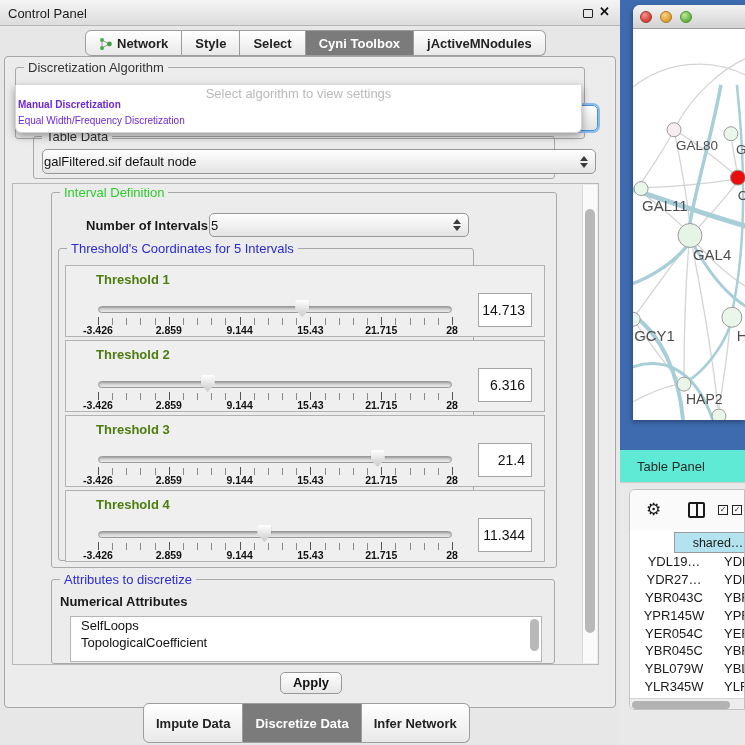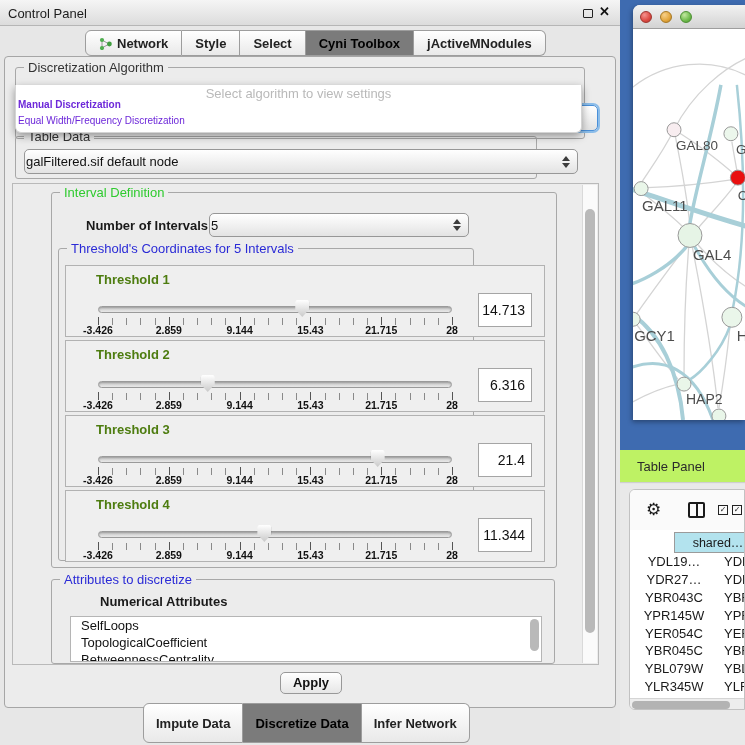--- a/index.html
+++ b/index.html
@@ -15,21 +15,21 @@
   .float-icon { left:583px; top:9px; width:10px; height:9px; border:1.6px solid #222; border-radius:1px; }
   .close-icon { left:599px; top:4px; font-size:13px; font-weight:bold; color:#111; cursor:default; }
 
   
   .tabrow { display:flex; position:absolute; }
   #top-tabs { top:30px; left:85px; height:26px; }
   .tab { display:flex; align-items:center; gap:5px; padding:0 13px; font-size:13px; font-weight:600;
     background:linear-gradient(#ffffff,#e9e9e9); border:1px solid #9d9d9d; border-left:none; color:#222; }
   .tab:first-child { border-left:1px solid #9d9d9d; border-radius:6px 0 0 6px; }
   .tab:last-child { border-radius:0 6px 6px 0; }
-  .tab.selected { background:#7b7b7b; color:#000000; }
+  .tab.selected { background:#7b7b7b; color:#ffffff; }
   .net-icon { width:13px; height:13px; }
 
   
   #outer-panel { left:4px; top:56px; width:612px; height:652px; background:#ececec;
     border:1px solid #a6a6a6; border-radius:4px; }
 
   .group { position:absolute; border:1px solid #a8a8a8; border-radius:3px; }
   .group-label { position:absolute; top:-8px; left:8px; background:#ececec; padding:0 4px; font-size:13px; }
   .lbl-dark { color:#333; }
   .lbl-green { color:#2fcb2f; }
@@ -85,21 +85,21 @@
 
   
   #right-blue { left:620px; top:0; width:125px; height:450px; background:#3e6bb0; }
   #net-window { left:633px; top:5px; width:112px; height:415px; background:#fff; border-radius:7px 0 0 0;
     overflow:hidden; box-shadow:-1px 2px 5px rgba(0,0,0,0.35); }
   #net-titlebar { position:absolute; left:0; top:0; width:100%; height:24px;
     background:linear-gradient(#f2f2f2,#d3d3d3); border-bottom:1px solid #9e9e9e; }
   .light { position:absolute; top:6px; width:12px; height:12px; border-radius:50%; }
   #net-canvas { position:absolute; left:0; top:25px; width:112px; height:390px; }
 
-  #tablepanel-strip { left:620px; top:450px; width:125px; height:33px; background:#bef264; border-bottom:1px solid #cfcfcf; }
+  #tablepanel-strip { left:620px; top:450px; width:125px; height:33px; background:#5eead4; border-bottom:1px solid #cfcfcf; }
   #tablepanel-strip .title { position:absolute; left:17px; top:9px; font-size:13px; color:#2b2b2b; }
   #right-lower { left:620px; top:484px; width:125px; height:261px; background:#e9e9e9; }
   #table-card { left:629px; top:489px; width:116px; height:221px; background:#fff; border:1px solid #c2c2c2; border-radius:6px 0 0 6px; overflow:hidden; }
   .tc-toolbar { position:absolute; left:0; top:0; width:100%; height:40px; background:#fafafa; display:flex; align-items:center; }
   .gear { position:absolute; left:16px; top:9px; font-size:17px; color:#1a1a1a; }
   .split-icon { position:absolute; left:58px; top:12px; width:17px; height:16px; border:2px solid #1a1a1a; border-radius:2px;
     background:linear-gradient(#1a1a1a,#1a1a1a) center/2px 100% no-repeat; }
   .cb { position:absolute; top:15px; width:10px; height:10px; border:1.5px solid #222; font-size:8px; line-height:8px; text-align:center; color:#222; }
   .thead { position:absolute; left:0; top:42px; width:100%; height:21px; display:flex; font-size:12.5px;margin-left:44px; }
   .th { border:1px solid #9b9b9b; border-left:none; display:flex; align-items:center; justify-content:center; }
@@ -155,21 +155,21 @@
       <span class="group-label lbl-dark">Discretization Algorithm</span>
       <div class="combo abs" id="algo-combo"></div>
     </div>
 
     <div id="algo-popup" class="abs">
       <div class="placeholder">Select algorithm to view settings</div>
       <div class="opt bold" style="top:14px;">Manual Discretization</div>
       <div class="opt" style="top:30px;">Equal Width/Frequency Discretization</div>
     </div>
 
-    <div class="group" style="left:10px; top:79px; width:522px; height:43px;">
+    <div class="group" style="left:28px; top:79px; width:522px; height:43px;">
       <span class="group-label lbl-dark">Table Data</span>
       <div class="combo" style="left:8px; top:12px; width:554px; height:25px;">
         <span>galFiltered.sif default node</span>
         <span class="spinner">
             <span class="up"></span>
             <span class="dn"></span>
           </span>
       </div>
     </div>
 
@@ -287,25 +287,24 @@
               <span style="left:80%;">21.715</span>
               <span style="left:100%;">28</span>
             </div>
             <div class="value-box">11.344</div>
           </div>
         </div>
       </div>
 
       <div class="group" style="left:38px; top:395px; width:504px; height:85px;">
         <span class="group-label lbl-blue">Attributes to discretize</span>
-        <span class="abs" style="left:8px; top:14px; font-size:13px; font-weight:bold;margin-left:40px;">Numerical Attributes</span>
+        <span class="abs" style="left:8px; top:14px; font-size:13px; font-weight:bold;">Numerical Attributes</span>
         <div id="attr-list">
           <div class="item">SelfLoops</div>
           <div class="item">TopologicalCoefficient</div>
-          <div class="item">BetweennessCentrality</div>
           <div id="attr-scroll"></div>
         </div>
       </div>
 
       <div class="vscroll-track">
         <div class="vscroll-thumb" style="top:24px; height:424px;"></div>
       </div>
     </div>
 
     <div class="push-btn" style="left:275px; top:615px; width:62px; height:22px; line-height:20px;">Apply</div>

